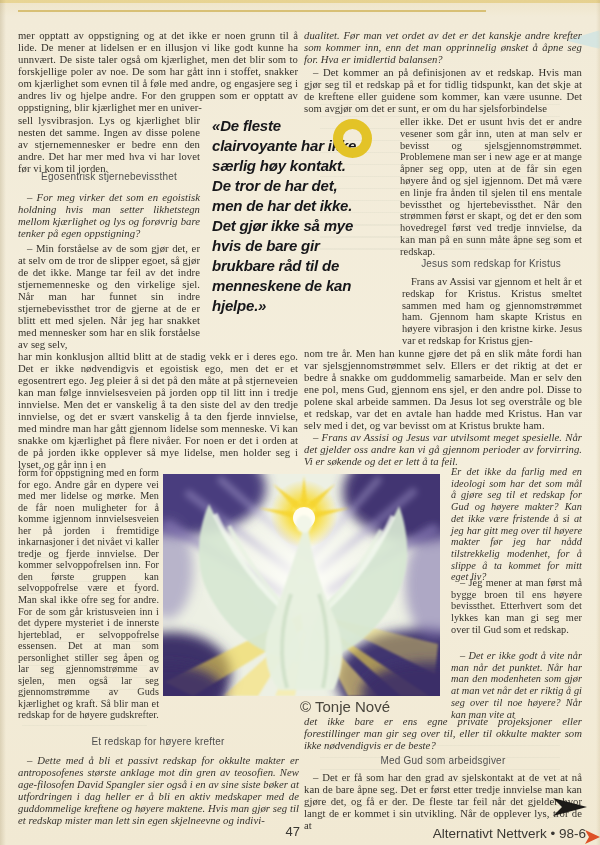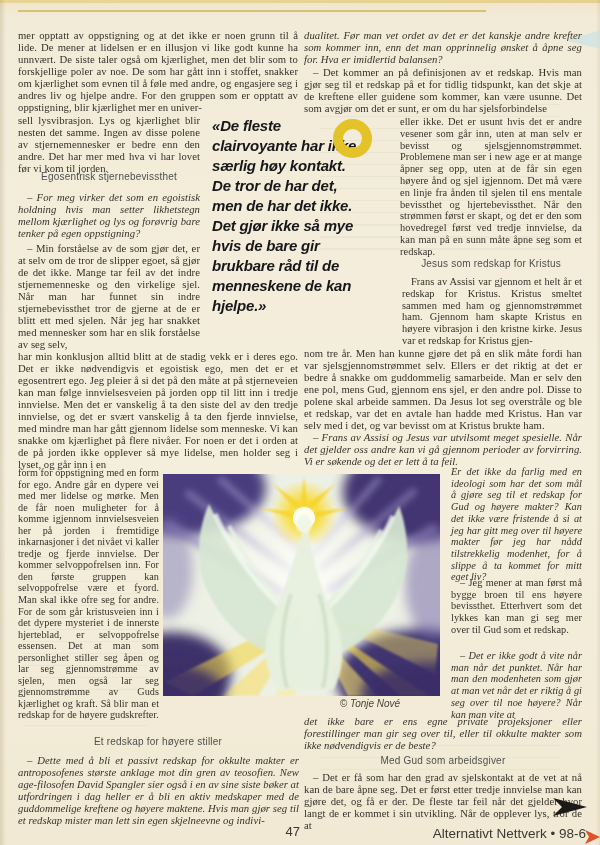--- a/index.html
+++ b/index.html
@@ -19,22 +19,22 @@
   .indent{text-indent:9px;}
   .n1{font-size:10.4px;line-height:11.8px;}
   .n2{font-size:10.2px;line-height:11.55px;}
   .n3{font-size:10.3px;line-height:11.7px;}
   .h{position:absolute;font-family:"Liberation Sans",sans-serif;font-size:10px;font-weight:400;
     color:#4f4f4f;text-align:center;white-space:nowrap;margin:0;letter-spacing:.2px;}
   .quote{position:absolute;left:212px;top:116px;width:154px;font-family:"Liberation Sans",sans-serif;
     font-weight:bold;font-style:italic;font-size:15px;line-height:20px;color:#17171a;letter-spacing:-.2px;}
   .ring{position:absolute;left:333px;top:119px;width:19px;height:19px;border:10px solid #e3c327;border-radius:50%;}
   .artwork{position:absolute;left:163px;top:474px;width:277px;height:222px;}
-  .credit{position:absolute;left:300px;top:698px;width:140px;text-align:center;
-    font-family:"Liberation Sans",sans-serif;font-style:italic;font-size:10px;color:#49453c;}
+  .credit{position:absolute;left:300px;top:698px;width:140px;text-align:left;
+    font-family:"Liberation Sans",sans-serif;font-size:15px;color:#49453c;}
   .footer-left{position:absolute;left:18px;top:824px;width:282px;text-align:right;
     font-family:"Liberation Sans",sans-serif;font-size:13px;color:#3a3833;}
   .footer-right{position:absolute;left:296px;top:826px;width:290px;text-align:right;
     font-family:"Liberation Sans",sans-serif;font-size:13.5px;color:#3a3833;}
   .cont-arrow{position:absolute;left:553px;top:797px;width:34px;height:20px;}
   .corner-arrow{position:absolute;left:585px;top:830px;width:15px;height:14px;}
   .ghost{position:absolute;opacity:.045;background:repeating-linear-gradient(180deg,#3f5c49 0 1.5px,transparent 1.5px 12px);}
 </style>
 </head>
 <body>
@@ -51,21 +51,21 @@
   <div class="ghost" style="left:22px;top:545px;width:125px;height:190px;"></div>
   <div class="ghost" style="left:320px;top:745px;width:240px;height:75px;"></div>
 
   <div class="seg" style="left:18px;top:29px;width:280px;">mer opptatt av oppstigning og at det ikke er noen grunn til å lide. De mener at lidelsen er en illusjon vi like godt kunne ha unnvært. De siste taler også om kjærlighet, men det blir som to forskjellige poler av noe. De som har gått inn i stoffet, snakker om kjærlighet som evnen til å føle med andre, og engasjere seg i andres liv og hjelpe andre. For den gruppen som er opptatt av oppstigning, blir kjærlighet mer en univer-</div>
   <div class="seg" style="left:18px;top:114px;width:182px;">sell lysvibrasjon. Lys og kjærlighet blir nesten det samme. Ingen av disse polene av stjernemennesker er bedre enn den andre. Det har mer med hva vi har lovet før vi kom til jorden.</div>
   <h3 class="h" style="left:18px;top:171px;width:182px;">Egosentrisk stjernebevissthet</h3>
   <div class="seg it indent" style="left:18px;top:191px;width:182px;">– For meg virker det som en egoistisk holdning hvis man setter likhetstegn mellom kjærlighet og lys og forøvrig bare tenker på egen oppstigning?</div>
   <div class="seg indent" style="left:18px;top:242px;width:182px;">– Min forståelse av de som gjør det, er at selv om de tror de slipper egoet, så gjør de det ikke. Mange tar feil av det indre stjernemenneske og den virkelige sjel. Når man har funnet sin indre stjernebevissthet tror de gjerne at de er blitt ett med sjelen. Når jeg har snakket med mennesker som har en slik forståelse av seg selv,</div>
   <div class="seg" style="left:18px;top:350px;width:280px;">har min konklusjon alltid blitt at de stadig vekk er i deres ego. Det er ikke nødvendigvis et egoistisk ego, men det er et egosentrert ego. Jeg pleier å si det på den måte at på stjerneveien kan man følge innvielsesveien på jorden opp til litt inn i tredje innvielse. Men det er vanskelig å ta den siste del av den tredje innvielse, og det er svært vanskelig å ta den fjerde innvielse, med mindre man har gått gjennom lidelse som menneske. Vi kan snakke om kjærlighet på flere nivåer. For noen er det i orden at de på jorden ikke opplever så mye lidelse, men holder seg i lyset, og går inn i en</div>
   <div class="seg n2" style="left:18px;top:467px;width:141px;">form for oppstigning med en form for ego. Andre går en dypere vei med mer lidelse og mørke. Men de får noen muligheter for å komme igjennom innvielsesveien her på jorden i fremtidige inkarnasjoner i det nivået vi kaller tredje og fjerde innvielse. Der kommer selvoppofrelsen inn. For den første gruppen kan selvoppofrelse være et fyord. Man skal ikke ofre seg for andre. For de som går kristusveien inn i det dypere mysteriet i de innerste hjerteblad, er selvoppofrelse essensen. Det at man som personlighet stiller seg åpen og lar seg gjennomstrømme av sjelen, men også lar seg gjennomstrømme av Guds kjærlighet og kraft. Så blir man et redskap for de høyere gudskrefter.</div>
-  <h3 class="h" style="left:18px;top:736px;width:280px;">Et redskap for høyere stiller</h3>
+  <h3 class="h" style="left:18px;top:736px;width:280px;">Et redskap for høyere krefter</h3>
   <div class="seg it indent" style="left:18px;top:754px;width:281px;">– Dette med å bli et passivt redskap for okkulte makter er antroposofenes største anklage mot din gren av teosofien. New age-filosofen David Spangler sier også i en av sine siste bøker at utfordringen i dag heller er å bli en aktiv medskaper med de guddommelige kreftene og høyere maktene. Hvis man gjør seg til et redskap mister man lett sin egen skjelneevne og indivi-</div>
 
   <div class="seg it" style="left:304px;top:29px;width:278px;">dualitet. Før man vet ordet av det er det kanskje andre krefter som kommer inn, enn det man opprinnelig ønsket å åpne seg for. Hva er imidlertid balansen?</div>
   <div class="seg indent" style="left:304px;top:66px;width:278px;">– Det kommer an på definisjonen av et redskap. Hvis man gjør seg til et redskap på et for tidlig tidspunkt, kan det skje at de kreftene eller guidene som kommer, kan være usunne. Det som avgjør om det er sunt, er om du har sjelsforbindelse</div>
   <div class="seg n1" style="left:400px;top:116px;width:182px;">eller ikke. Det er usunt hvis det er andre vesener som går inn, uten at man selv er bevisst og sjelsgjennomstrømmet. Problemene man ser i new age er at mange åpner seg opp, uten at de får sin egen høyere ånd og sjel igjennom. Det må være en linje fra ånden til sjelen til ens mentale bevissthet og hjertebevissthet. Når den strømmen først er skapt, og det er den som hovedregel først ved tredje innvielse, da kan man på en sunn måte åpne seg som et redskap.</div>
   <h3 class="h" style="left:400px;top:258px;width:182px;">Jesus som redskap for Kristus</h3>
   <div class="seg n1 indent" style="left:402px;top:276px;width:180px;">Frans av Assisi var gjennom et helt år et redskap for Kristus. Kristus smeltet sammen med ham og gjennomstrømmet ham. Gjennom ham skapte Kristus en høyere vibrasjon i den kristne kirke. Jesus var et redskap for Kristus gjen-</div>
   <div class="seg" style="left:304px;top:347px;width:278px;">nom tre år. Men han kunne gjøre det på en slik måte fordi han var sjelsgjennomstrømmet selv. Ellers er det riktig at det er bedre å snakke om guddommelig samarbeide. Man er selv den ene pol, mens Gud, gjennom ens sjel, er den andre pol. Disse to polene skal arbeide sammen. Da Jesus lot seg overstråle og ble et redskap, var det en avtale han hadde med Kristus. Han var selv med i det, og var bevisst om at Kristus brukte ham.</div>
   <div class="seg it indent" style="left:304px;top:431px;width:278px;">– Frans av Assisi og Jesus var utvilsomt meget spesielle. Når det gjelder oss andre kan vi gå gjennom perioder av forvirring. Vi er søkende og det er lett å ta feil.</div>
   <div class="seg it n3" style="left:451px;top:466px;width:131px;">Er det ikke da farlig med en ideologi som har det som mål å gjøre seg til et redskap for Gud og høyere makter? Kan det ikke være fristende å si at jeg har gitt meg over til høyere makter før jeg har nådd tilstrekkelig modenhet, for å slippe å ta kommet for mitt eget liv?</div>

